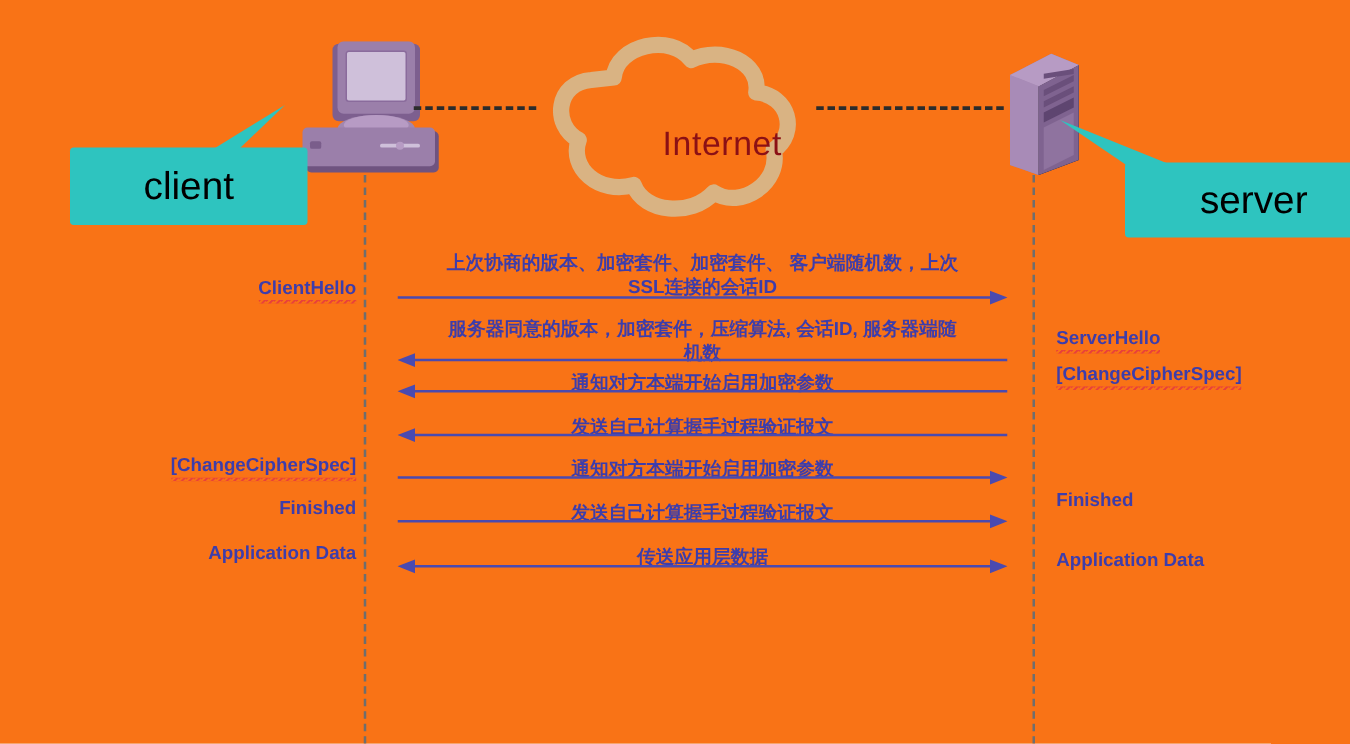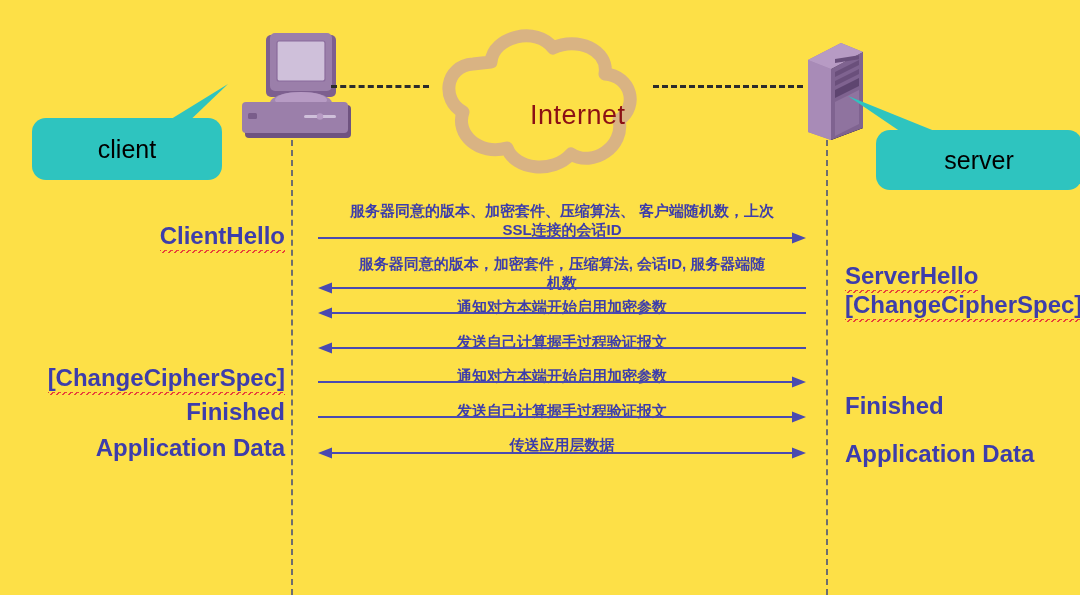--- a/index.html
+++ b/index.html
@@ -5,21 +5,21 @@
 <style>
   html, body {
     margin: 0;
     padding: 0;
     background: #efefef;
   }
   #stage {
     position: relative;
     width: 1080px;
     height: 595px;
-    background: #fde047;
+    background: #f97316;
     overflow: hidden;
     font-family: "Liberation Sans", sans-serif;
   }
 
   
   .lifeline {
     position: absolute;
     width: 0;
     border-left: 2px dashed #6e6e6e;
     top: 140px;
@@ -53,37 +53,38 @@
     color: #8b1015;
     letter-spacing: .5px;
     white-space: nowrap;
   }
 
   
   .callout { position: absolute; }
   .callout .bubble {
     position: absolute;
     background: #2ec4bf;
-    border-radius: 14px;
+    border-radius: 3px;
     display: flex;
     align-items: center;
     justify-content: center;
     color: #000;
-    font-size: 25px;
+    font-size: 31px;
+    margin-left: 24px;
   }
   #callout-client { left: 32px; top: 92px; width: 196px; height: 88px; }
   #callout-client .bubble { left: 0; top: 26px; width: 190px; height: 62px; }
   #callout-server { left: 862px; top: 100px; width: 218px; height: 90px; }
   #callout-server .bubble { left: 14px; top: 30px; width: 206px; height: 60px; }
   .callout svg { position: absolute; left: 0; top: 0; overflow: visible; }
 
   
   .endpoint-label {
     position: absolute;
-    font-size: 24px;
+    font-size: 15px;
     font-weight: bold;
     color: #3d3dab;
     white-space: nowrap;
   }
   .endpoint-label.right-aligned { text-align: right; }
   .squiggle {
     background-image: repeating-linear-gradient(
         135deg, #e8413a 0 1.4px, rgba(0,0,0,0) 1.4px 3px);
     background-repeat: repeat-x;
     background-size: 6px 3px;
@@ -186,21 +187,21 @@
     <span class="squiggle">[ChangeCipherSpec]</span>
   </div>
   <div class="endpoint-label" style="left:845px; top:392px;">
     <span>Finished</span>
   </div>
   <div class="endpoint-label" style="left:845px; top:440px;">
     <span>Application Data</span>
   </div>
 
   <div class="msg" style="left:318px; top:186px; width:488px; height:58px;">
-    <div class="caption" style="white-space:pre-line;">服务器同意的版本、加密套件、压缩算法、 客户端随机数，上次
+    <div class="caption" style="white-space:pre-line;">上次协商的版本、加密套件、加密套件、 客户端随机数，上次
 SSL连接的会话ID</div>
     <svg class="arrow" width="488" height="12">
       <line x1="0" y1="6" x2="480" y2="6" stroke="#4a4ab0" stroke-width="2"></line>
       <polygon points="488,6 474,0.5 474,11.5" fill="#4a4ab0"></polygon>
     </svg>
   </div>
 
   <div class="msg" style="left:318px; top:248px; width:488px; height:34px;margin-top:12px;">
     <div class="caption" style="white-space:pre-line; bottom:2px;">服务器同意的版本，加密套件，压缩算法, 会话ID, 服务器端随
 机数</div>

